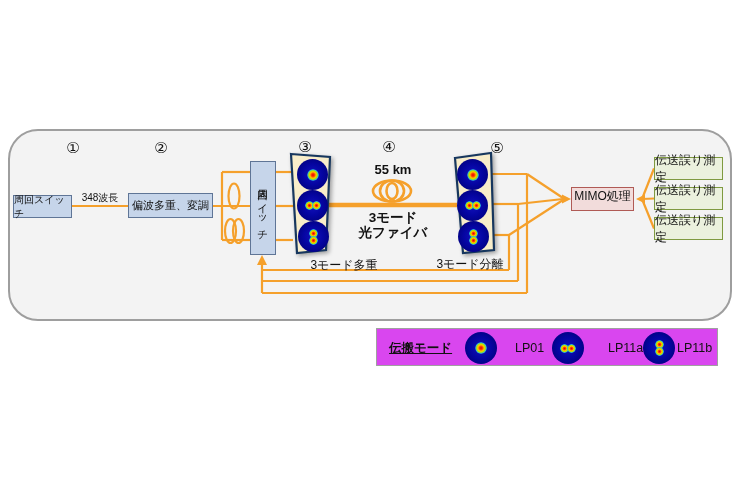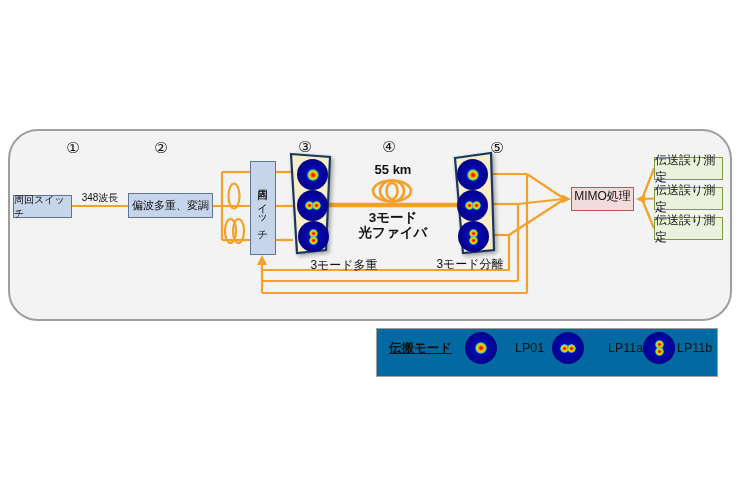--- a/index.html
+++ b/index.html
@@ -35,21 +35,21 @@
   .mode-circle.lg{width:32px;height:32px;}
   .spots{display:flex;align-items:center;justify-content:center;}
   .spots.v{flex-direction:column;}
   .spot{width:12px;height:12px;border-radius:50%;
     background:radial-gradient(circle,#e60000 0%,#ff4400 20%,#ffc800 37%,#b4e400 50%,#2fb6d8 62%,rgba(4,4,160,0) 75%);}
   .spot.sm{width:9px;height:9px;}
   .spots.h .spot{margin:0 -1px;}
   .spots.v .spot{margin:-1px 0;}
 
   
-  .legend{position:absolute;left:376px;top:328px;width:342px;height:49px;background:#0369a1;
+  .legend{position:absolute;left:376px;top:328px;width:342px;height:38px;background:#d946ef;
           border:1.5px solid #a0a0a0;box-sizing:border-box;}
   .legend-title{position:absolute;left:12px;top:11px;font-size:12.5px;font-weight:bold;
                 text-decoration:underline;color:#111;}
   .legend-label{font-size:12.5px;color:#111;}
 </style>
 </head>
 <body>
 
 <div id="stage">
 

